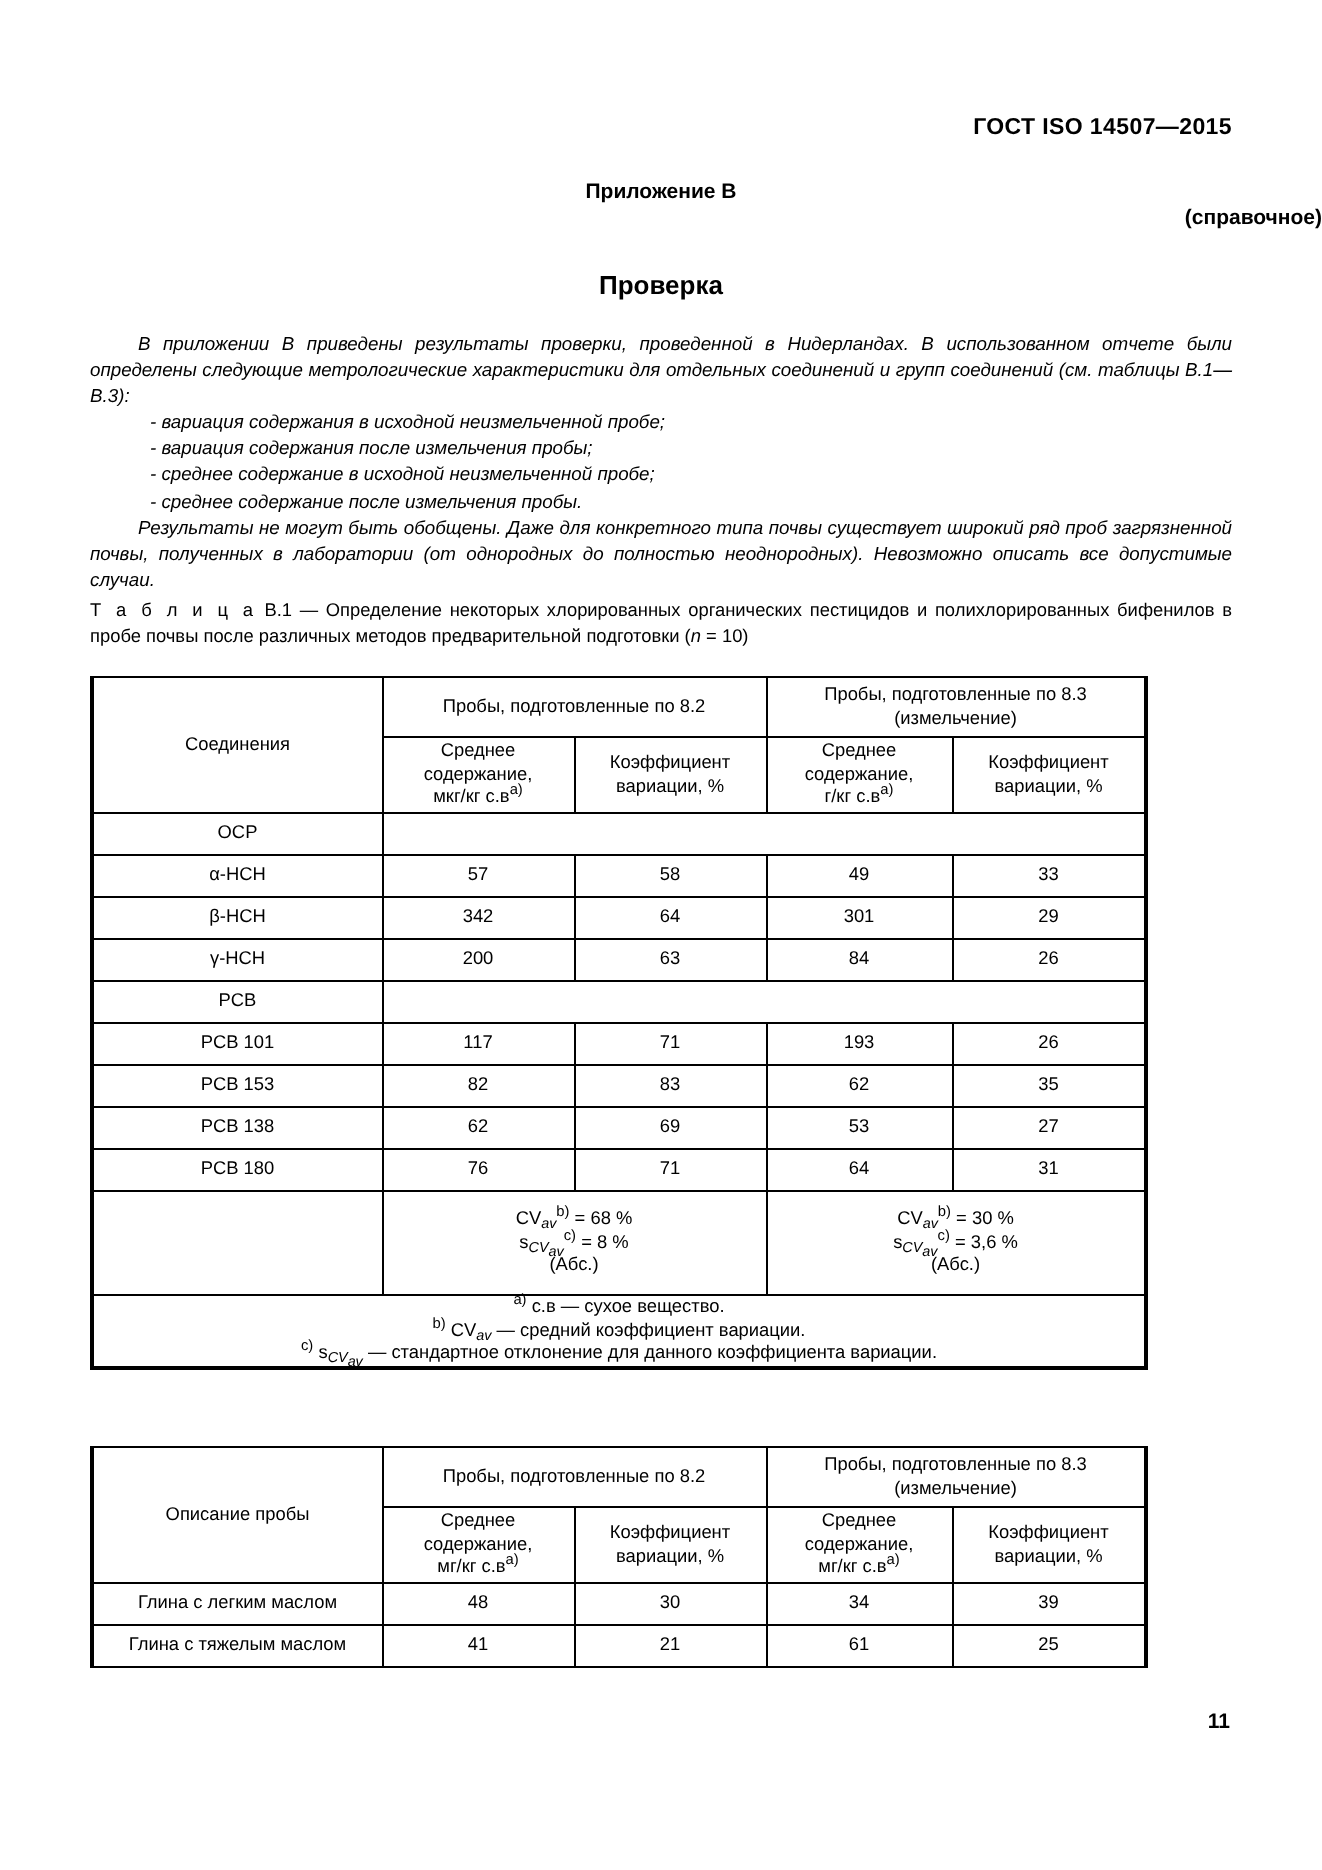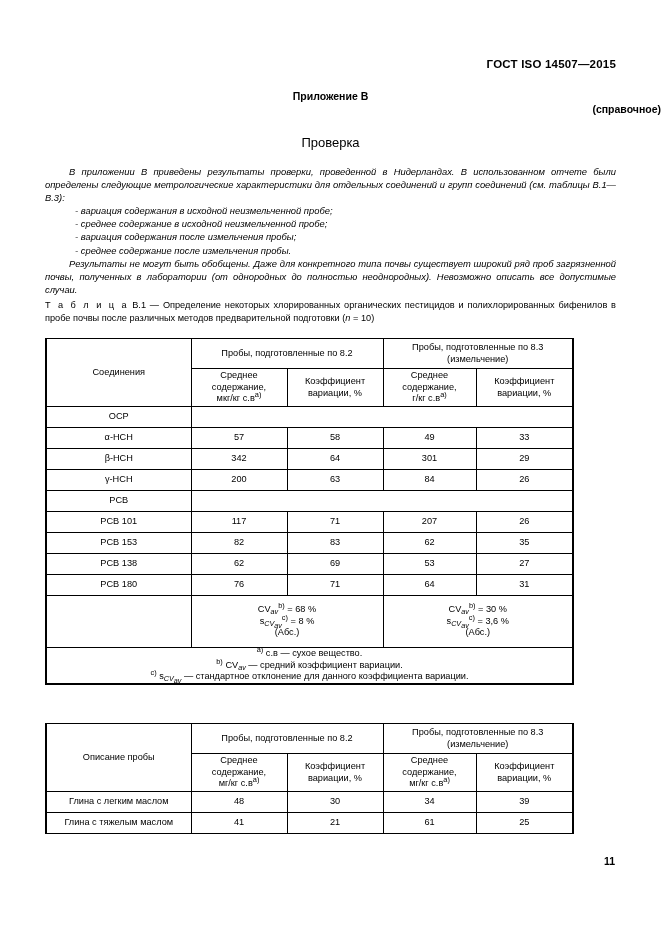--- a/index.html
+++ b/index.html
@@ -58,21 +58,21 @@
     font-size: 10.5px;
     text-align: right;
   }
   .section-title {
     position: absolute;
     top: 135px;
     left: 0;
     width: 661px;
     text-align: center;
     font-size: 13px;
-    font-weight: normal;
+    font-weight: bold;
   }
 
   
   .body-block {
     position: absolute;
     left: 45px;
     top: 165px;
     width: 571px;
     font-size: 9.4px;
     line-height: 13.1px;
@@ -177,22 +177,22 @@
     <div>Приложение В</div>
     <div class="annex-sub">(справочное)</div>
   </div>
 
   <div class="section-title">Проверка</div>
 
   <div class="body-block">
     <p>В приложении В приведены результаты проверки, проведенной в Нидерландах. В использованном отчете были определены следующие метрологические характеристики для отдельных соединений и групп соединений (см. таблицы В.1—В.3):</p>
     <ul class="dash-list">
       <li>- вариация содержания в исходной неизмельченной пробе;</li>
+      <li>- вариация содержания после измельчения пробы;</li>
       <li>- среднее содержание в исходной неизмельченной пробе;</li>
-      <li>- вариация содержания после измельчения пробы;</li>
       <li>- среднее содержание после измельчения пробы.</li>
     </ul>
     <p>Результаты не могут быть обобщены. Даже для конкретного типа почвы существует широкий ряд проб загрязненной почвы, полученных в лаборатории (от однородных до полностью неоднородных). Невозможно описать все допустимые случаи.</p>
   </div>
 
   <div class="tbl-caption" style="top:299px;"><span class="tbl-word">Т а б л и ц а</span>&nbsp;<span>В.1</span><span> — Определение некоторых хлорированных органических пестицидов и полихлорированных бифенилов в пробе почвы после различных методов предварительной подготовки (</span><span class="ital">n</span><span> = 10)</span></div>
 
   <table class="gost" style="left:45px; top:338px; width:527px;">
     <colgroup>
       <col style="width:145px">
@@ -257,21 +257,21 @@
         <td class="thick-right">26</td>
       </tr>
       <tr class="row-group">
         <td class="cell-left thick-left">PCB</td>
         <td colspan="4" class="thick-right"></td>
       </tr>
       <tr class="row-std">
         <td class="cell-left thick-left">PCB 101</td>
         <td>117</td>
         <td>71</td>
-        <td>207</td>
+        <td>193</td>
         <td class="thick-right">26</td>
       </tr>
       <tr class="row-std">
         <td class="cell-left thick-left">PCB 153</td>
         <td>82</td>
         <td>83</td>
         <td>62</td>
         <td class="thick-right">35</td>
       </tr>
       <tr class="row-std">

